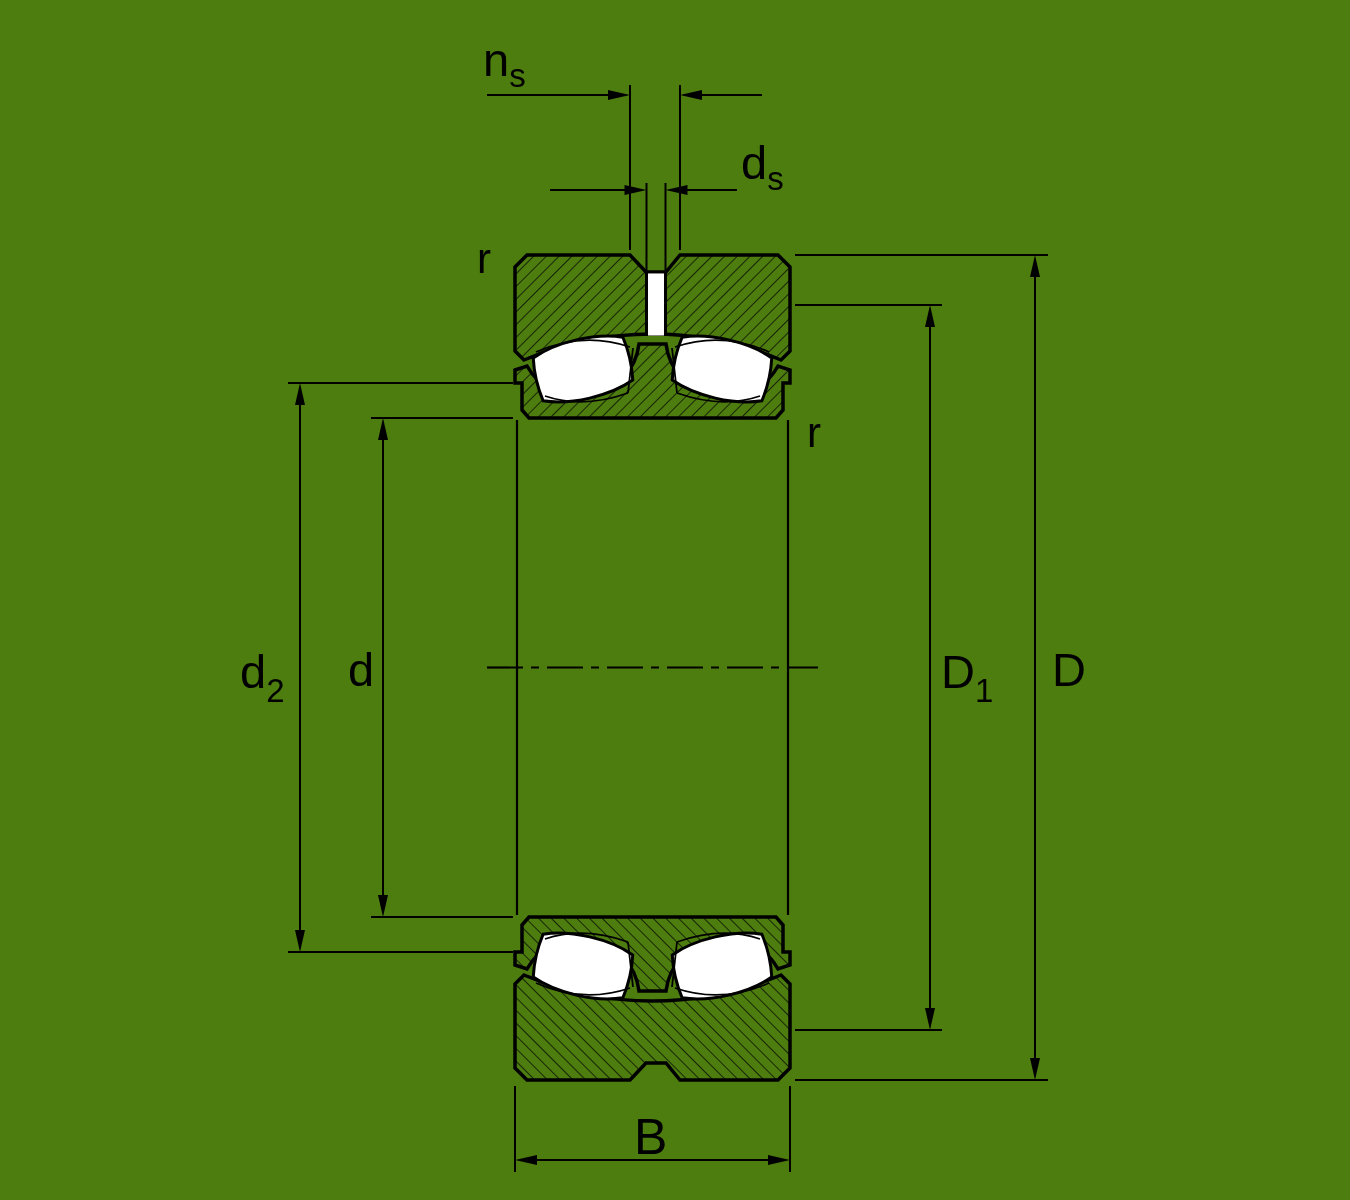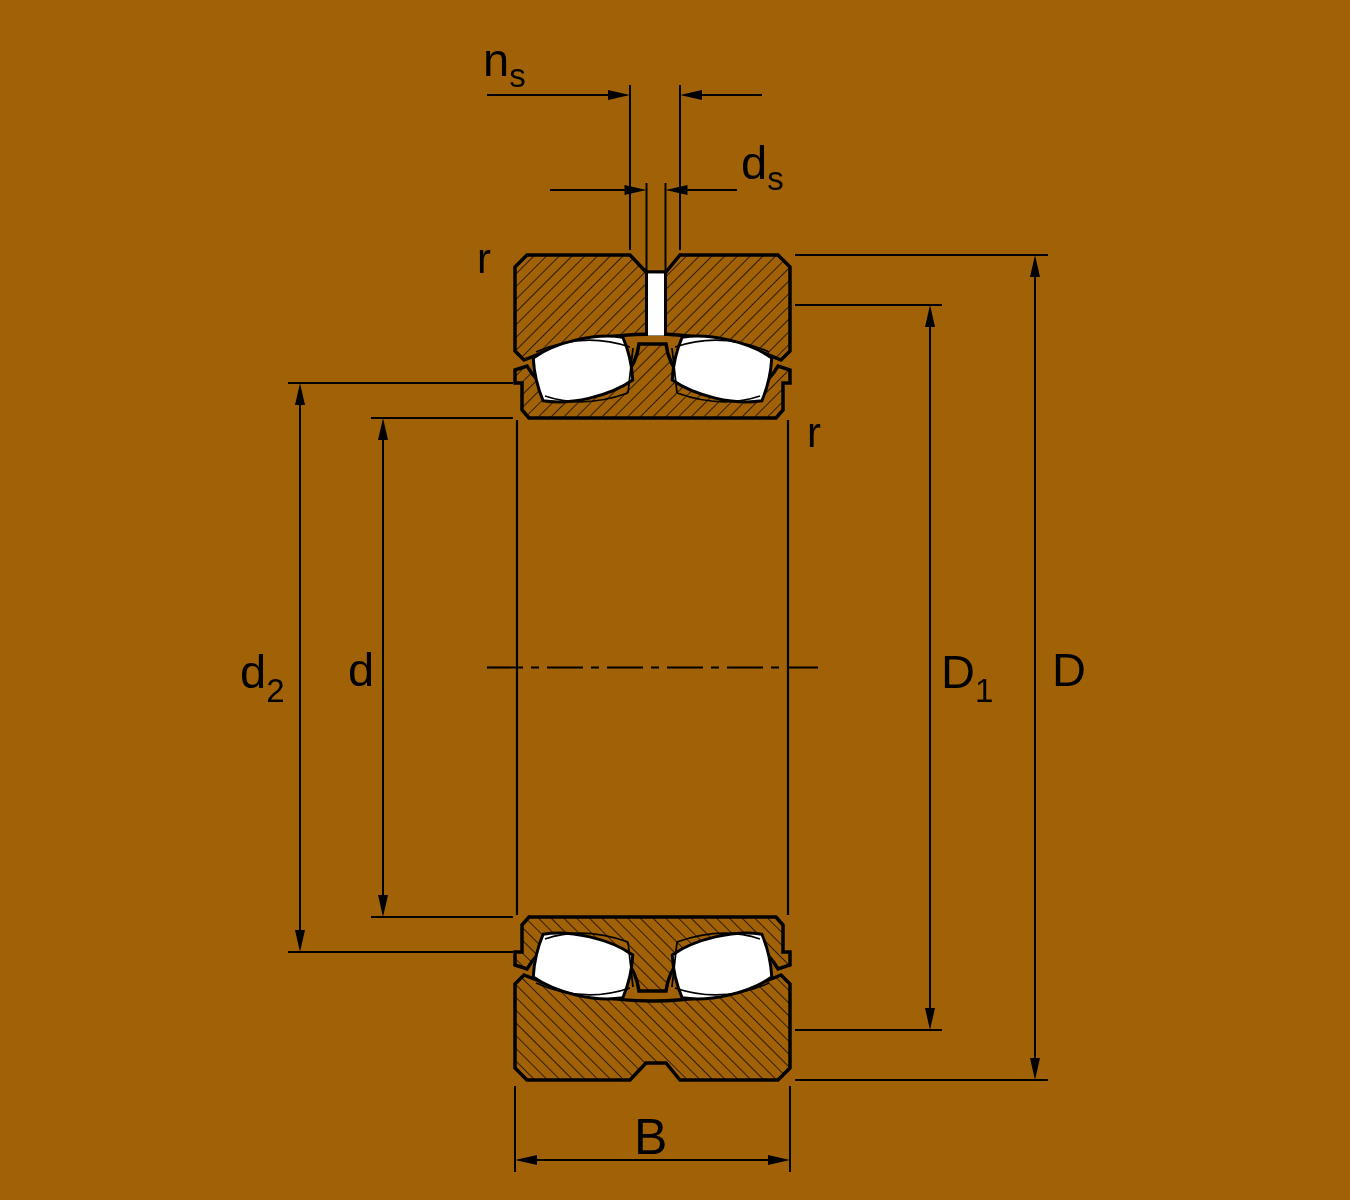--- a/index.html
+++ b/index.html
@@ -1,16 +1,16 @@
 <!DOCTYPE html>
 <html><head>
 <meta charset="utf-8">
 <style>
   html,body{margin:0;padding:0;background:#ffffff;}
-  .stage{position:relative;width:1350px;height:1200px;background:#a16207;overflow:hidden;
+  .stage{position:relative;width:1350px;height:1200px;background:#4d7c0f;overflow:hidden;
          font-family:"Liberation Sans", sans-serif;}
   svg{display:block;}
   .lbl{font-family:"Liberation Sans", sans-serif;font-size:47px;fill:#000;}
   .lbl-sm{font-family:"Liberation Sans", sans-serif;font-size:42px;fill:#000;}
   .lbl-big{font-family:"Liberation Sans", sans-serif;font-size:50px;fill:#000;}
   .sub{font-size:33px;}
   .dim{stroke:#000;stroke-width:2;fill:none;}
   .ext{stroke:#000;stroke-width:2;fill:none;}
   .arrow{fill:#000;stroke:none;}
   .outline{stroke:#000;stroke-width:3.5;stroke-linejoin:miter;}

